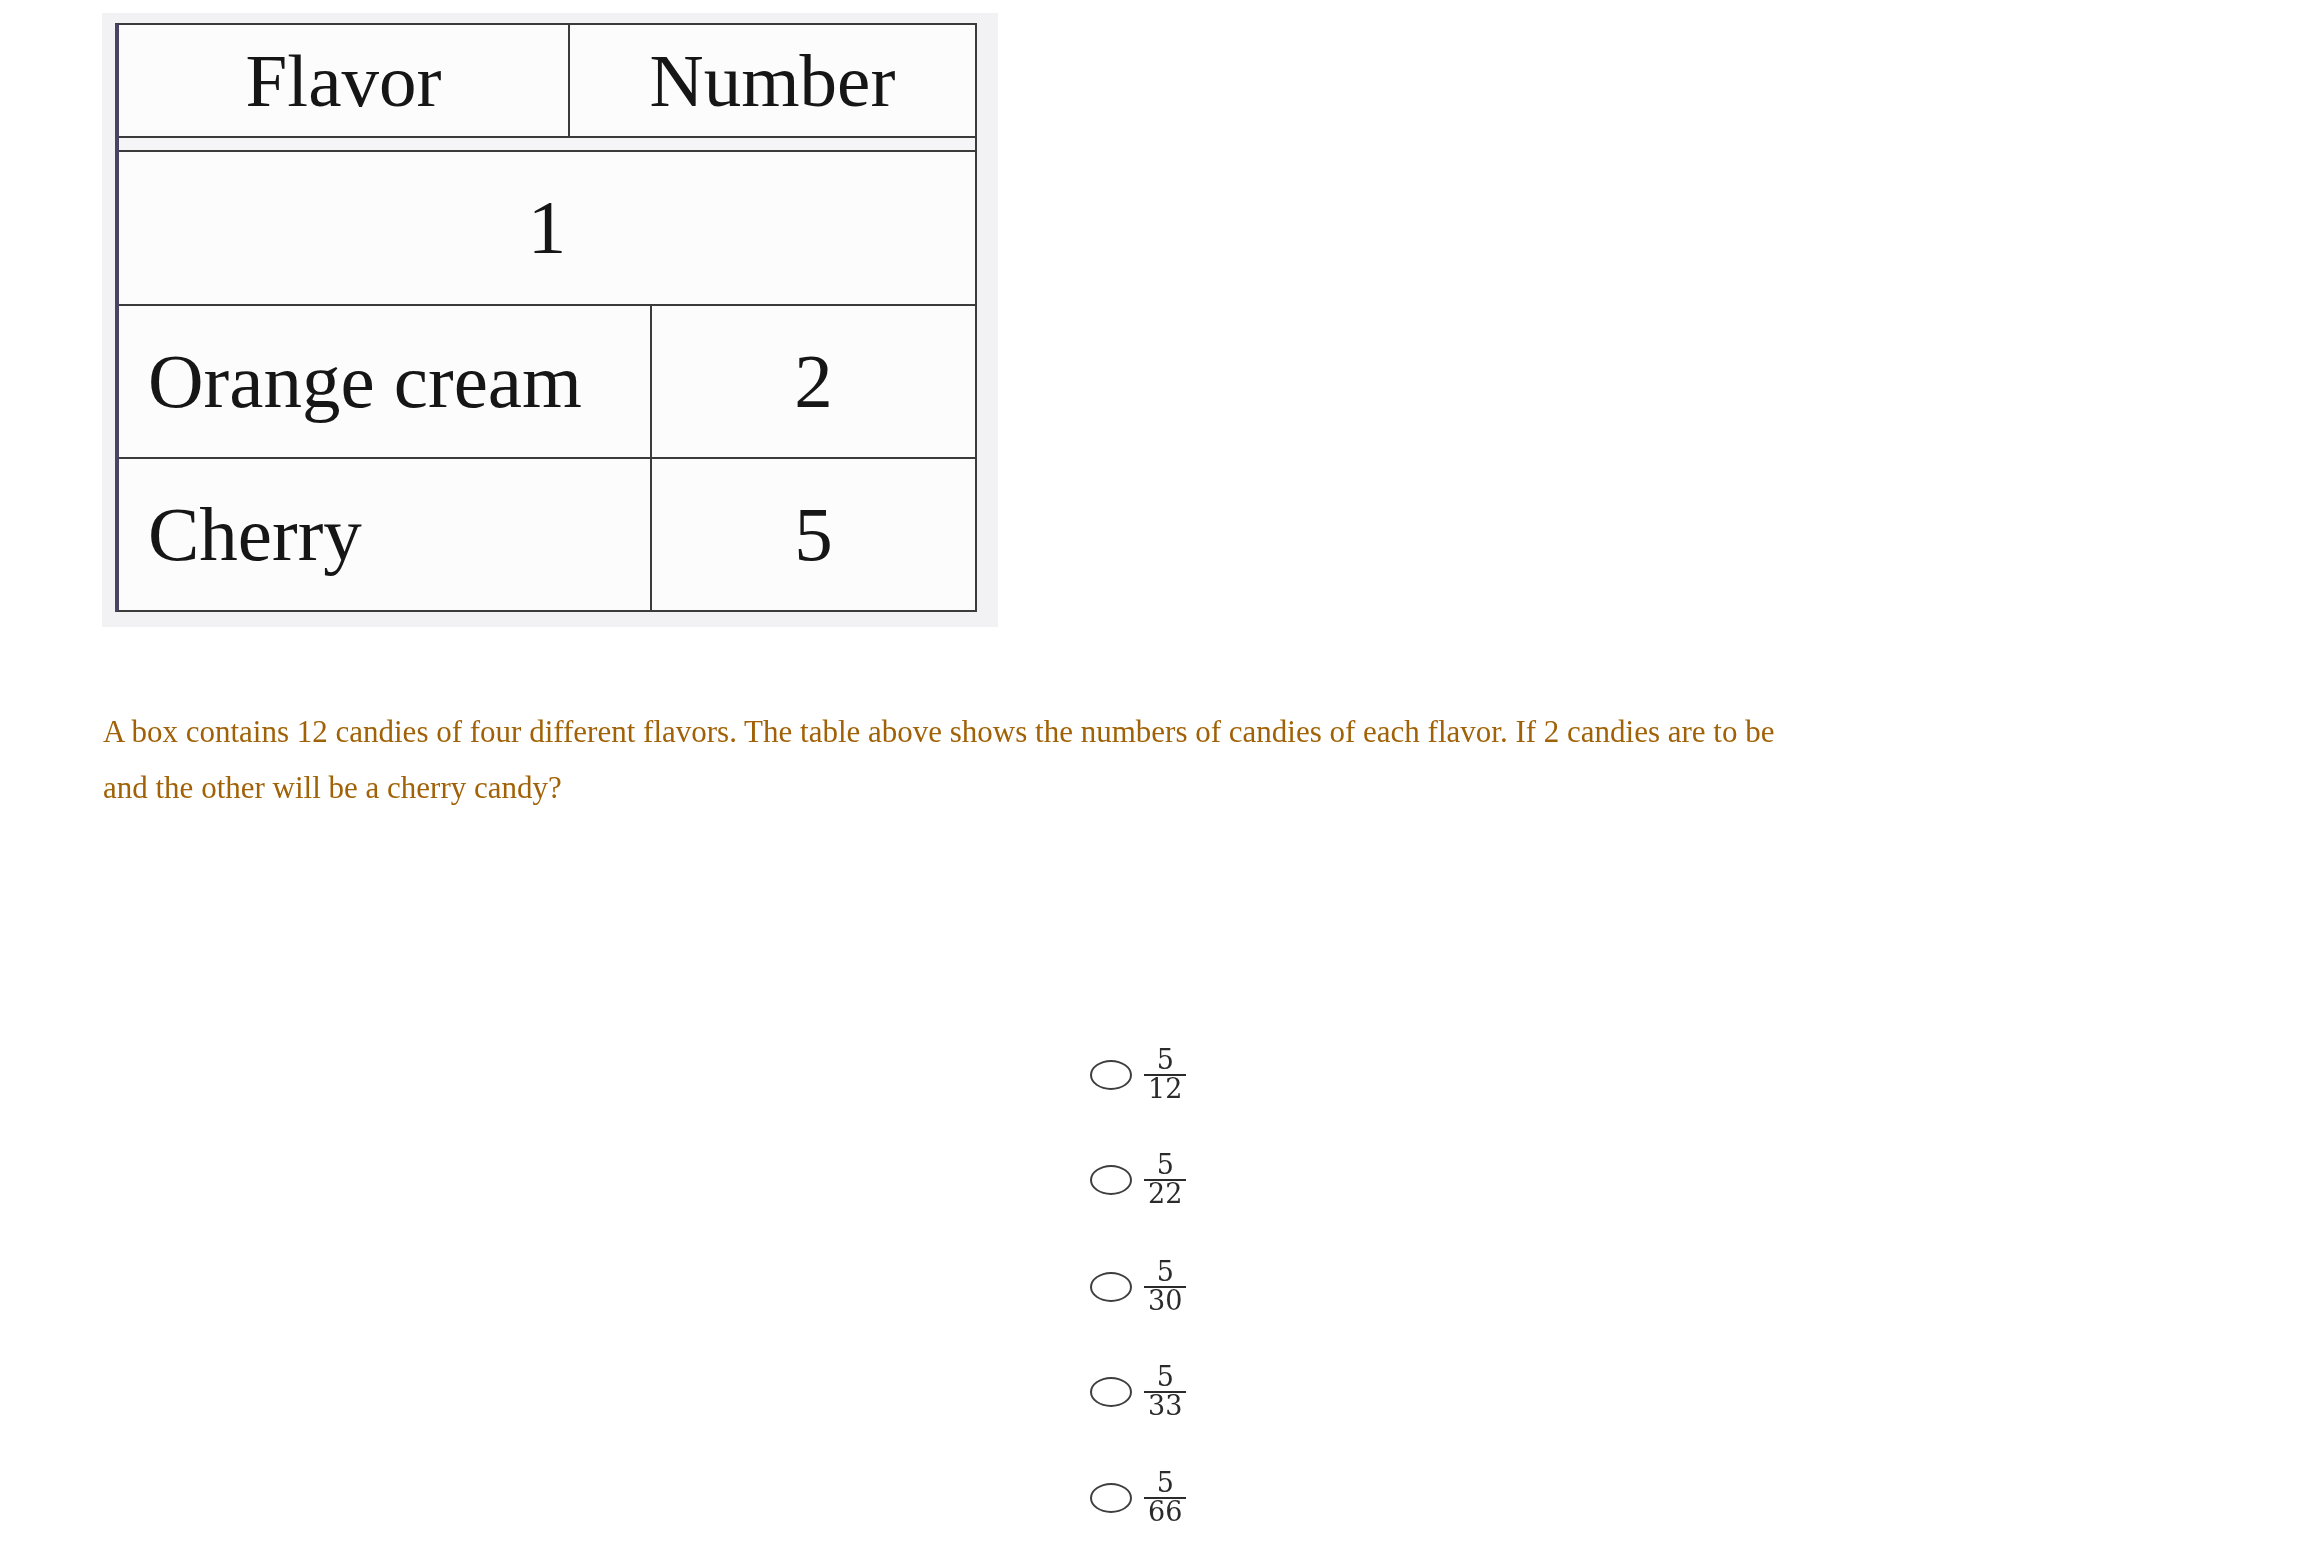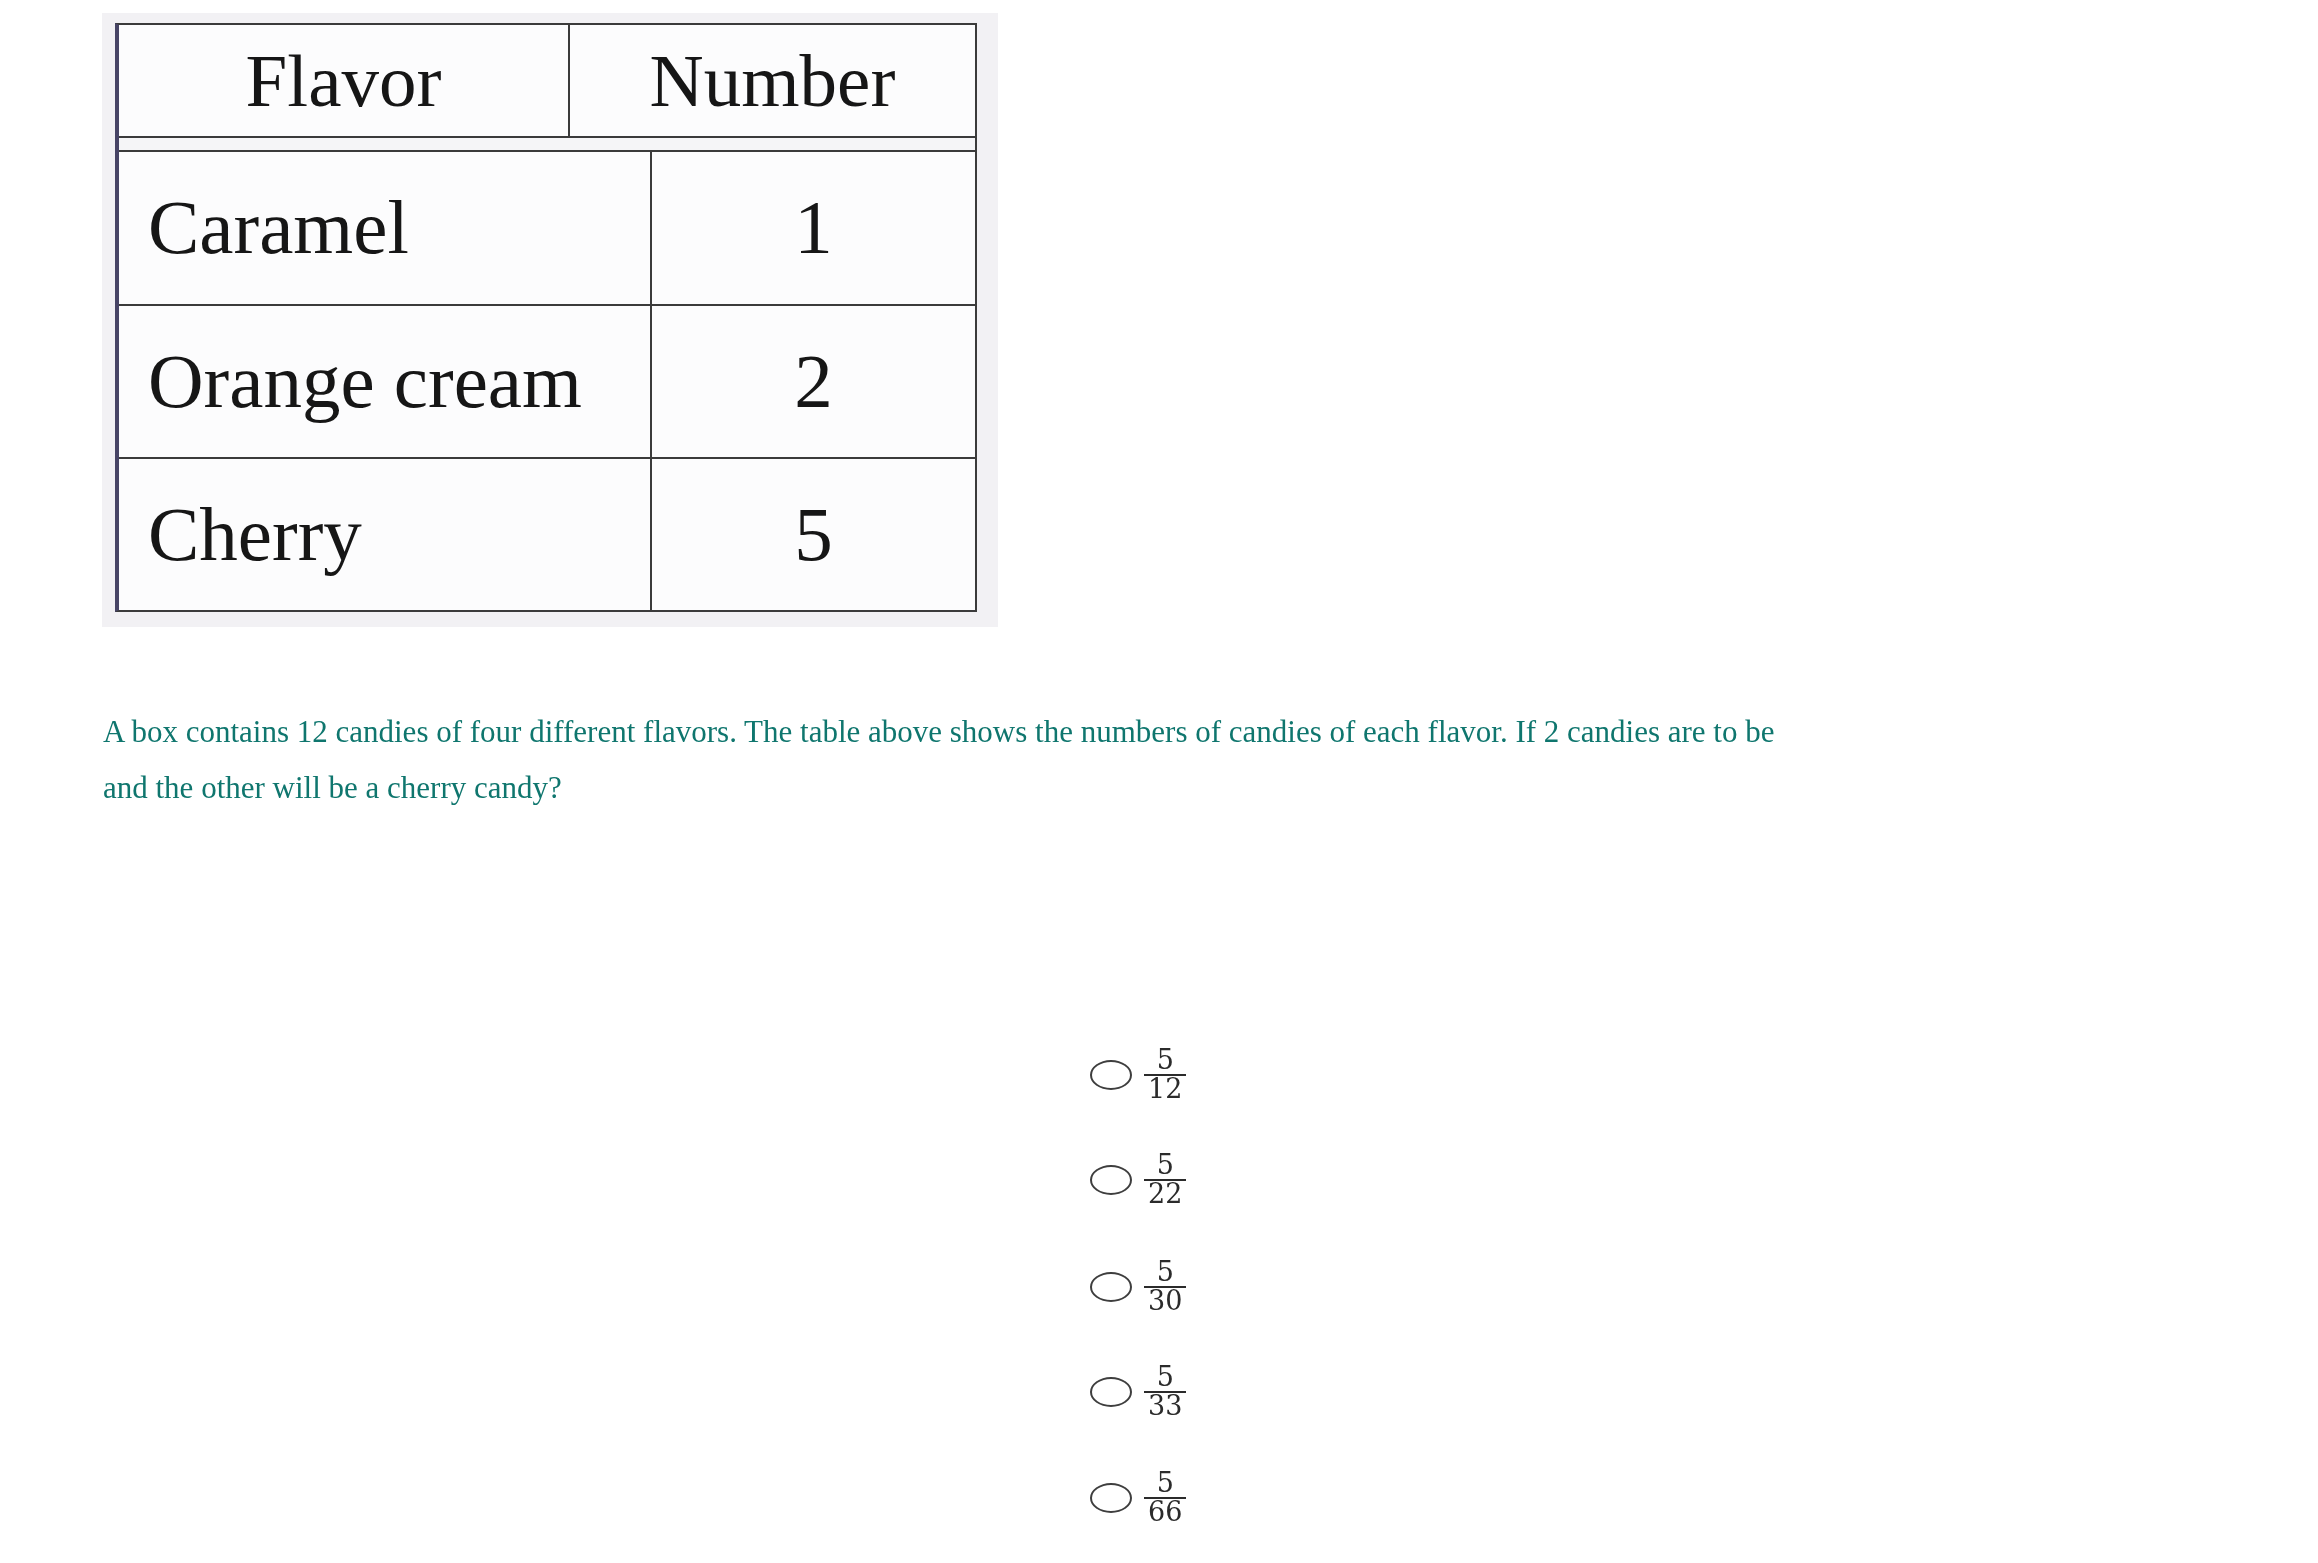--- a/index.html
+++ b/index.html
@@ -56,21 +56,21 @@
   .td-number {
     flex: 1; display: flex; align-items: center; justify-content: center;
     font-size: 77px;
   }
 
   
   .question {
     position: absolute; left: 103px; top: 704px;
     width: 2163px;
     font-size: 31px; line-height: 56px;
-    color: #0f766e;
+    color: #a16207;
   }
   .qline { white-space: nowrap; }
 
   
   .option {
     position: absolute; left: 1090px;
     height: 77px;
     display: flex; align-items: center; gap: 12.4px;
   }
   .opt-1 { top: 1036px; }
@@ -99,21 +99,20 @@
 
 <div class="figure">
   <div class="qtable">
     <div class="thead">
       <div class="th-flavor">Flavor</div>
       <div class="th-number">Number</div>
     </div>
     <div class="sep"></div>
     <div class="tbody">
       <div class="trow">
-        <div class="td-flavor">Caramel</div>
         <div class="td-number">1</div>
       </div>
       <div class="trow">
         <div class="td-flavor">Orange cream</div>
         <div class="td-number">2</div>
       </div>
       <div class="trow">
         <div class="td-flavor">Cherry</div>
         <div class="td-number">5</div>
       </div>

